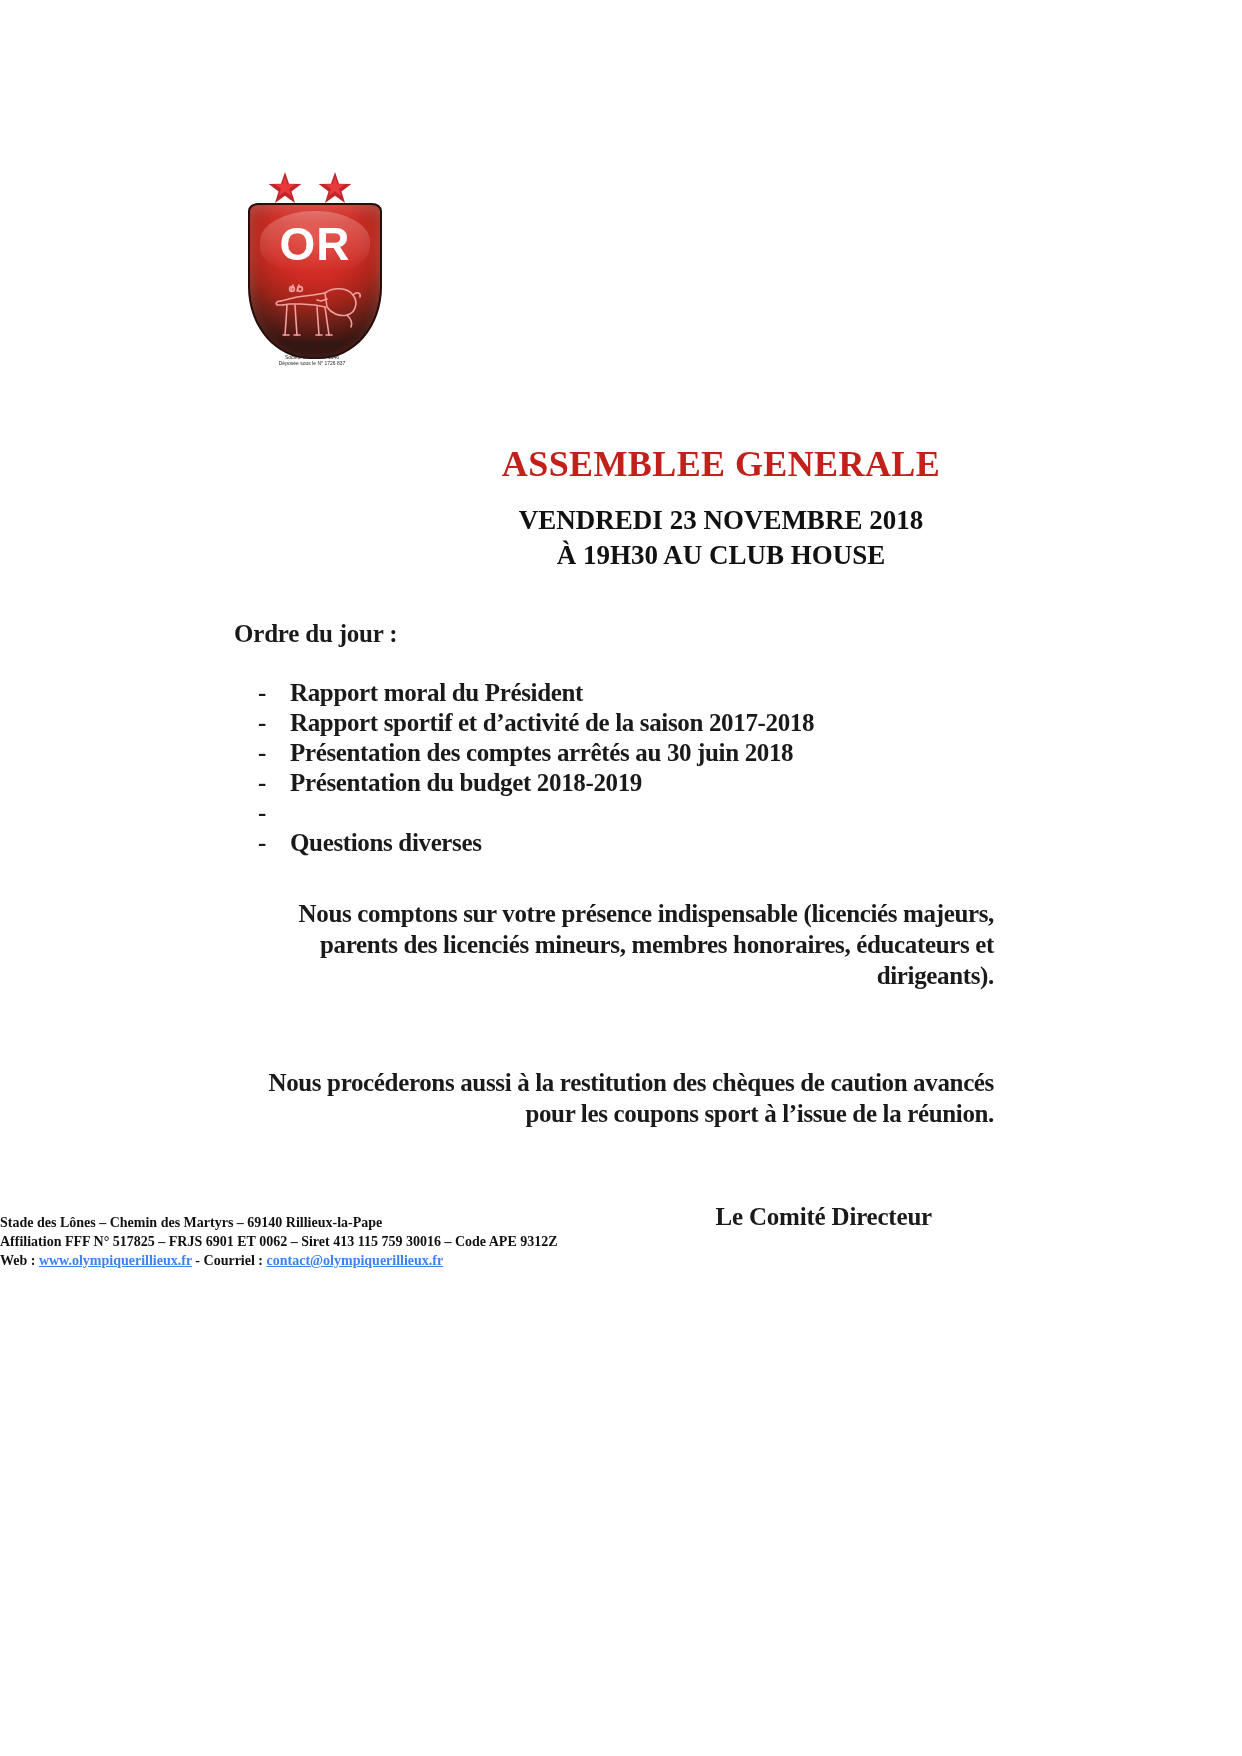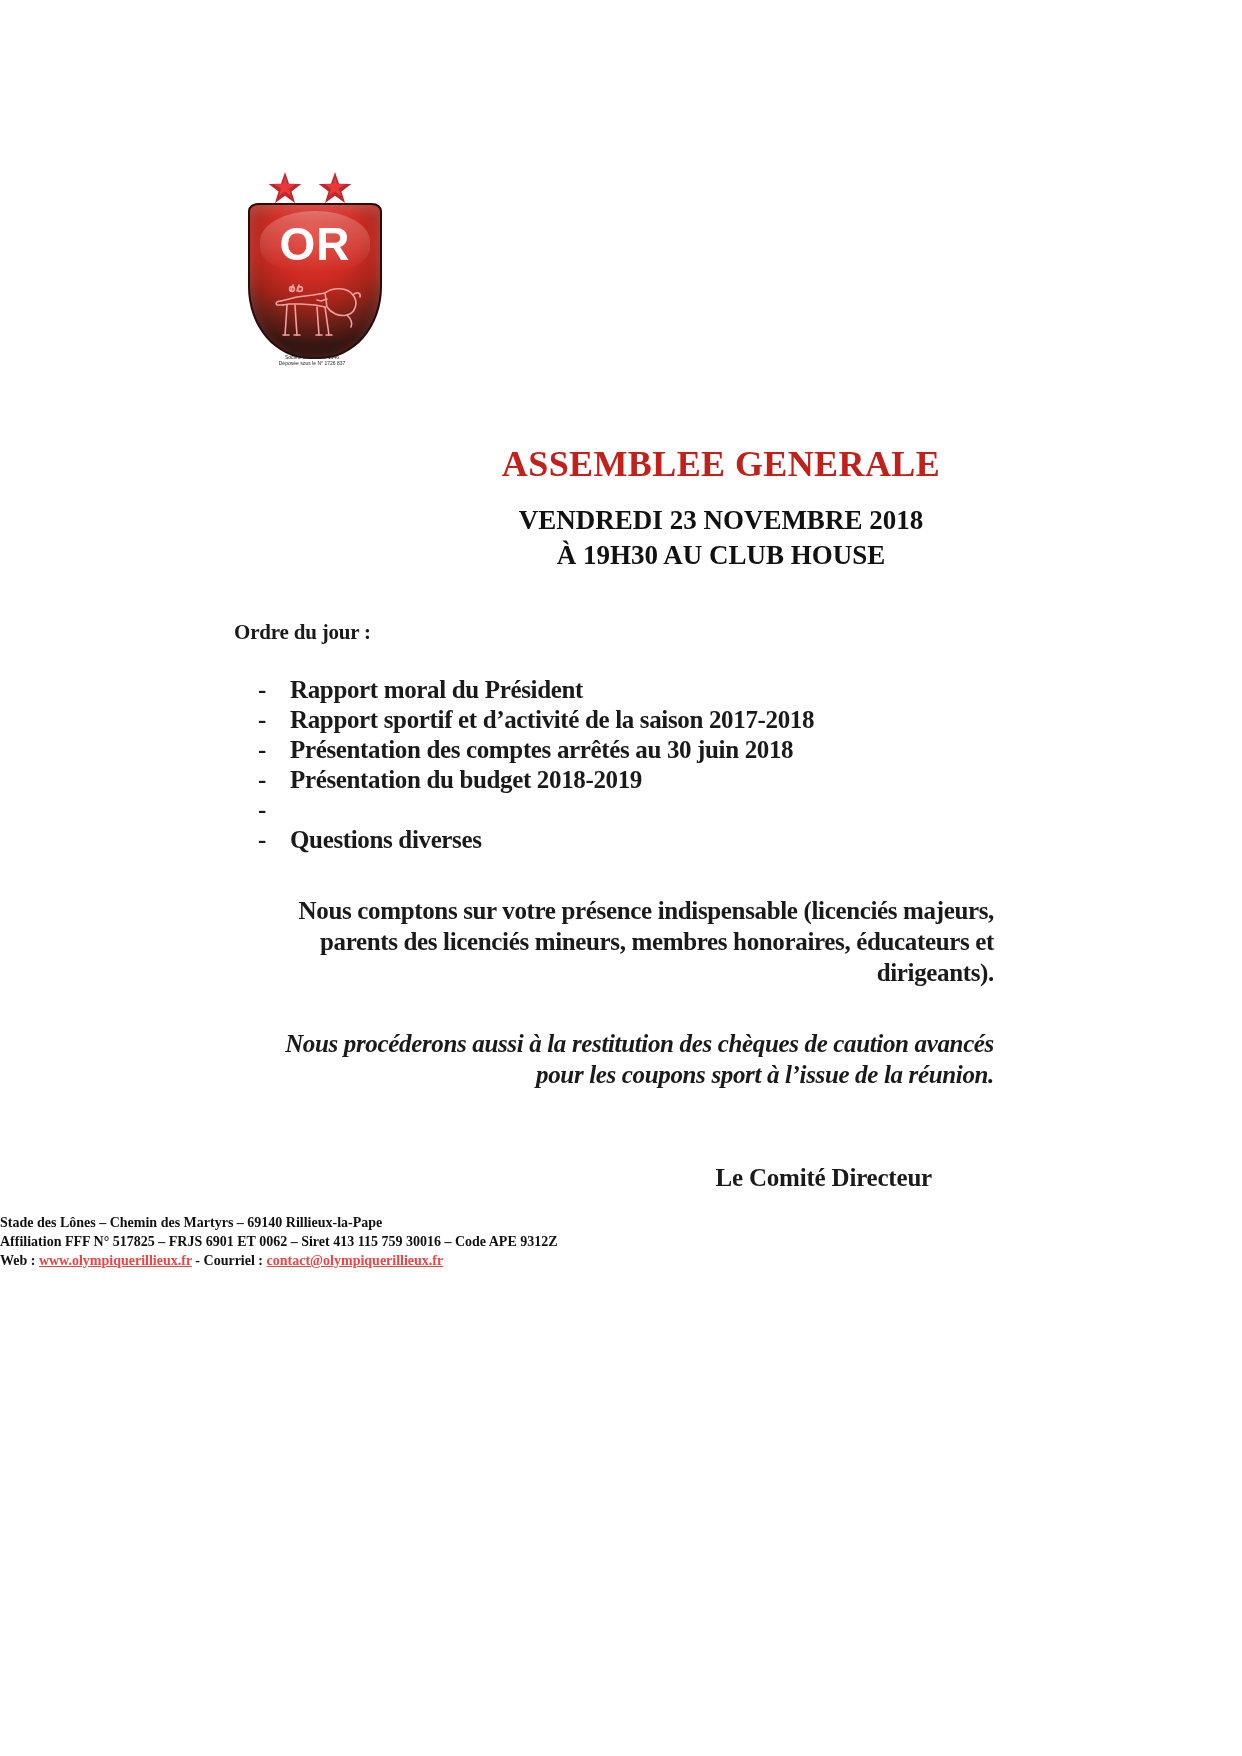--- a/index.html
+++ b/index.html
@@ -146,21 +146,21 @@
 
   
   .body-wrap {
     position: absolute;
     left: 234px;
     top: 620px;
     width: 760px;
     font-family: "Liberation Serif", "DejaVu Serif", serif;
   }
   .agenda-label {
-    font-size: 21px;
+    font-size: 25px;
     font-weight: bold;
     letter-spacing: -0.2px;
   }
   ul.agenda {
     list-style: none;
     margin: 30px 0 0 0;
     padding: 0 0 0 24px;
   }
   ul.agenda li {
     display: flex;
@@ -175,21 +175,21 @@
     flex: 0 0 32px;
   }
   .para {
     font-size: 25px;
     font-weight: bold;
     line-height: 31px;
     letter-spacing: -0.35px;
     text-align: right;
   }
   .para.p1 { margin-top: 40px; text-indent: 6px; }
-  .para.p2 { margin-top: 40px; font-style: italic; }
+  .para.p2 { margin-top: 76px; }
   .para.p3 { margin-top: 76px; }
   .signature {
     margin-top: 74px;
     text-align: right;
     padding-right: 62px;
     font-size: 25px;
     font-weight: bold;
     letter-spacing: -0.2px;
   }
 
@@ -199,21 +199,21 @@
     left: 0;
     right: 0;
     top: 1213px;
     font-size: 14px;
     font-weight: bold;
     line-height: 19px;
     color: #111111;
     transform: translateX(0px);
   }
   .footer .link {
-    color: #ef4444;
+    color: #3b82f6;
     text-decoration: underline;
   }
 </style>
 </head>
 <body>
 
 <div class="page">
 
   <div class="logo-block">
 

